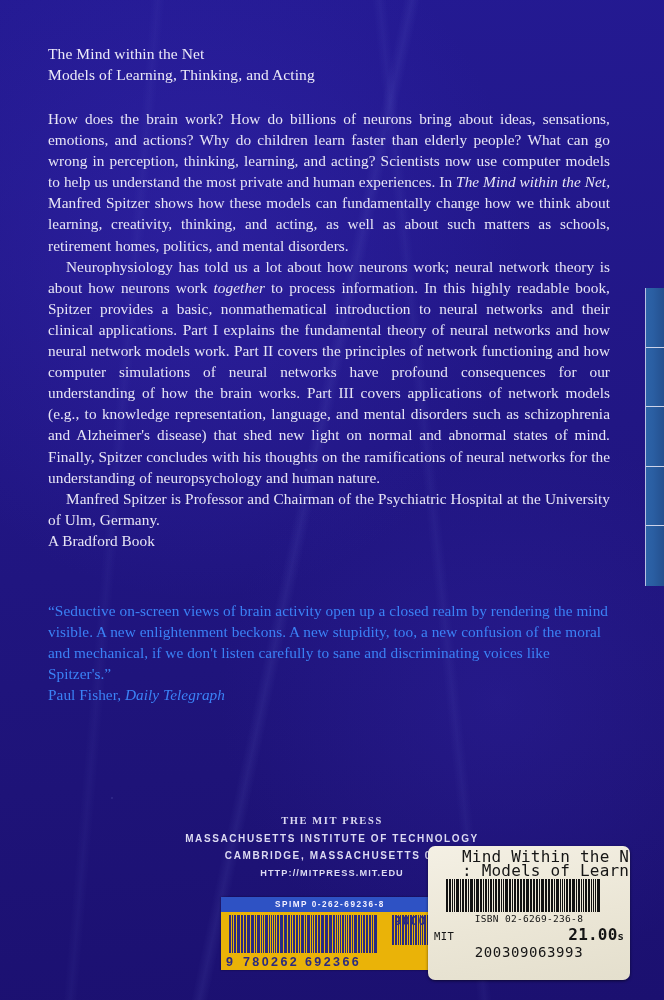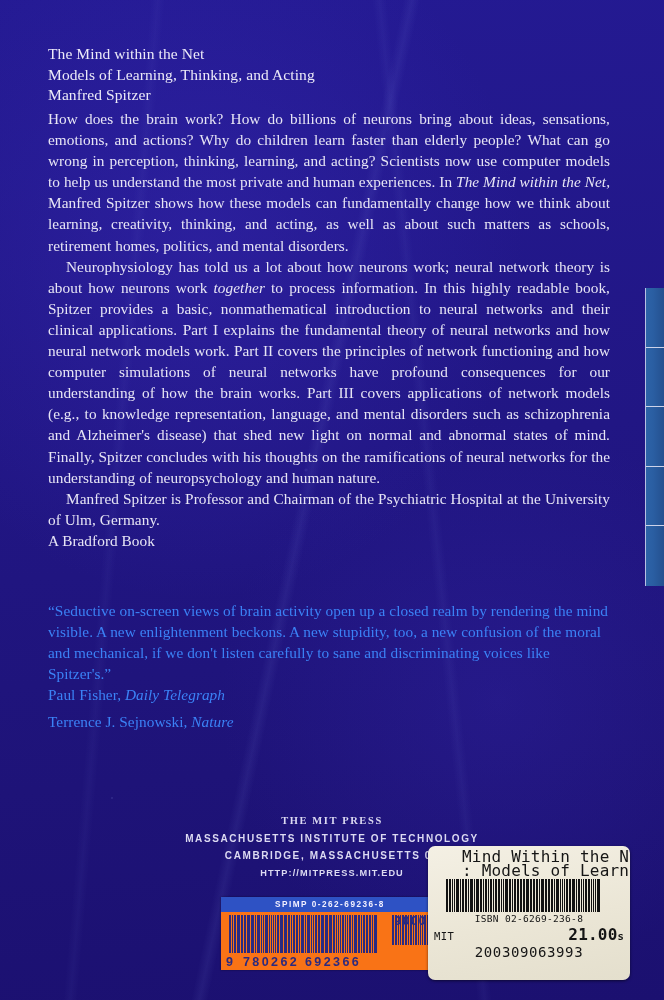--- a/index.html
+++ b/index.html
@@ -114,21 +114,21 @@
   }
   #spine-strip .seg:last-child { border-bottom: none; }
 
   
   #barcode-block {
     position: absolute;
     left: 221px;
     top: 897px;
     width: 218px;
     height: 73px;
-    background: #f97316;
+    background: #eab308;
     box-shadow: 0 0 2px rgba(0,0,0,0.45);
   }
   #barcode-header {
     height: 15px;
     background: #2e52c4;
     color: #f2f0ff;
     font-family: "Liberation Sans", sans-serif;
     font-size: 8.2px;
     font-weight: bold;
     letter-spacing: 1.5px;
@@ -257,37 +257,35 @@
   }
 </style>
 </head>
 <body>
 
 <div id="cover"></div>
 
 <div class="textcol titleblock">
   <div>The Mind within the Net</div>
   <div>Models of Learning, Thinking, and Acting</div>
-  <div>Manfred Spitzer</div>
 </div>
 
 <div class="textcol blurb" style="top:108px;">
   <p><span>How does the brain work? How do billions of neurons bring about ideas, sensations, emotions, and actions? Why do children learn faster than elderly people? What can go wrong in perception, thinking, learning, and acting? Scientists now use computer models to help us understand the most private and human experiences. In </span><i>The Mind within the Net</i><span>, Manfred Spitzer shows how these models can fundamentally change how we think about learning, creativity, thinking, and acting, as well as about such matters as schools, retirement homes, politics, and mental disorders.</span></p>
   <p class="indent"><span>Neurophysiology has told us a lot about how neurons work; neural network theory is about how neurons work </span><i>together</i><span> to process information. In this highly readable book, Spitzer provides a basic, nonmathematical introduction to neural networks and their clinical applications. Part I explains the fundamental theory of neural networks and how neural network models work. Part II covers the principles of network functioning and how computer simulations of neural networks have profound consequences for our understanding of how the brain works. Part III covers applications of network models (e.g., to knowledge representation, language, and mental disorders such as schizophrenia and Alzheimer's disease) that shed new light on normal and abnormal states of mind. Finally, Spitzer concludes with his thoughts on the ramifications of neural networks for the understanding of neuropsychology and human nature.</span></p>
   <p class="indent">Manfred Spitzer is Professor and Chairman of the Psychiatric Hospital at the University of Ulm, Germany.</p>
   <p>A Bradford Book</p>
 </div>
 
 <div class="textcol quote" style="top:600px;">
   <p>“Seductive on-screen views of brain activity open up a closed realm by rendering the mind visible. A new enlightenment beckons. A new stupidity, too, a new confusion of the moral and mechanical, if we don't listen carefully to sane and discriminating voices like Spitzer's.”</p>
   <p><span>Paul Fisher, </span><i>Daily Telegraph</i></p>
 </div>
 
 <div class="textcol quote" style="top:711px;">
-  <p><span>Terrence J. Sejnowski, </span><i>Nature</i></p>
 </div>
 
 <div id="imprint">
   <div class="line1">The MIT Press</div>
   <div>Massachusetts Institute of Technology</div>
   <div>Cambridge, Massachusetts 02</div>
   <div class="url">http://mitpress.mit.edu</div>
 </div>
 
 <div id="spine-strip">

